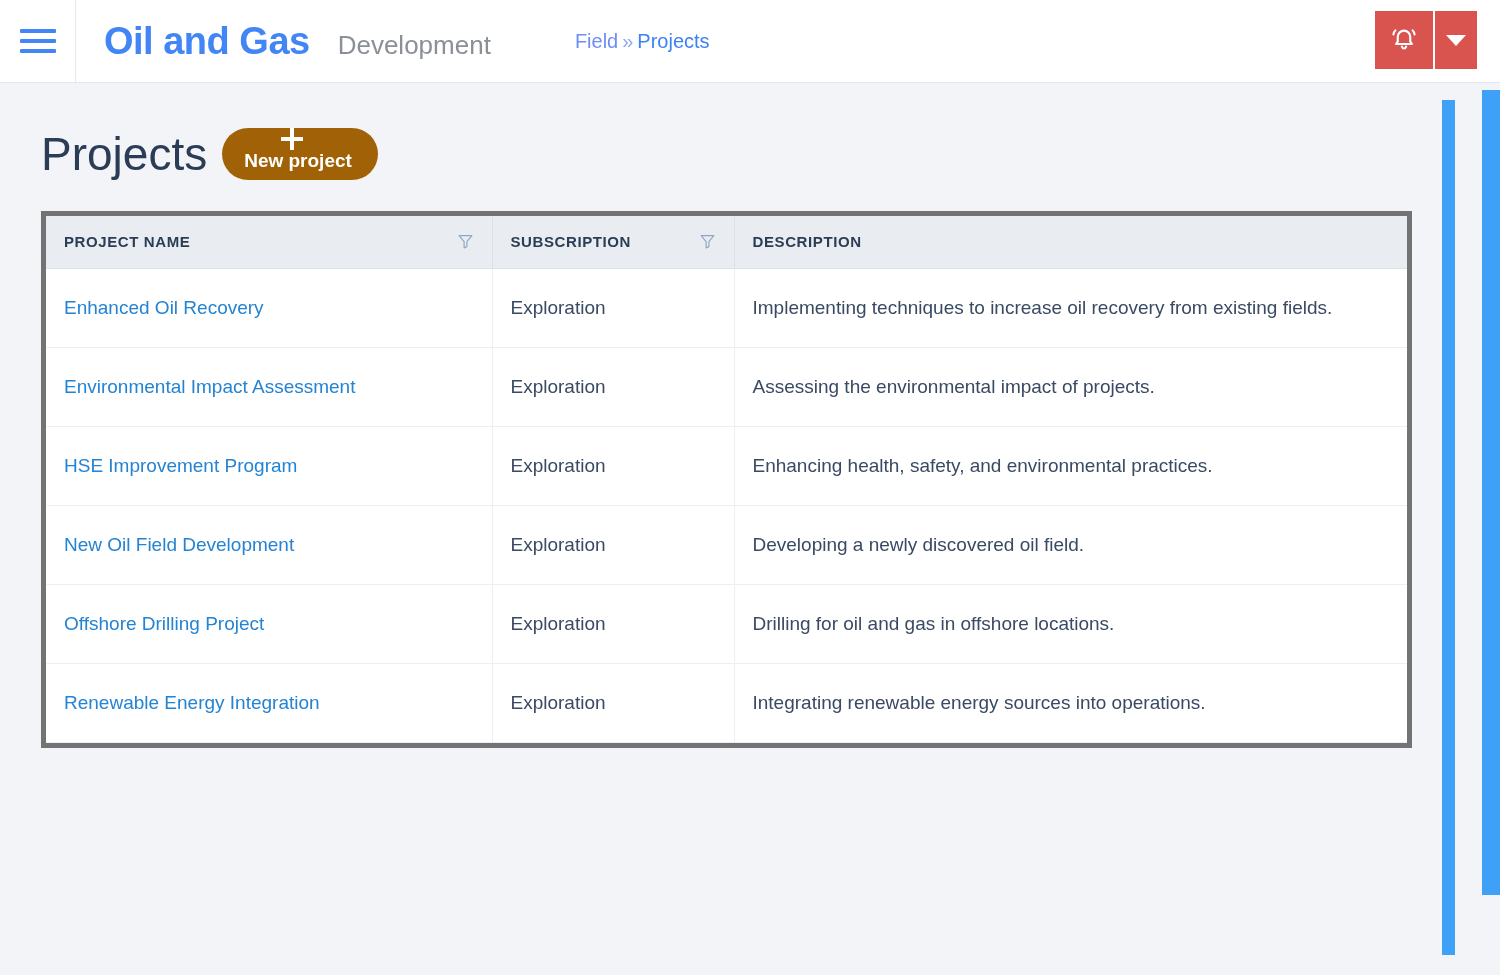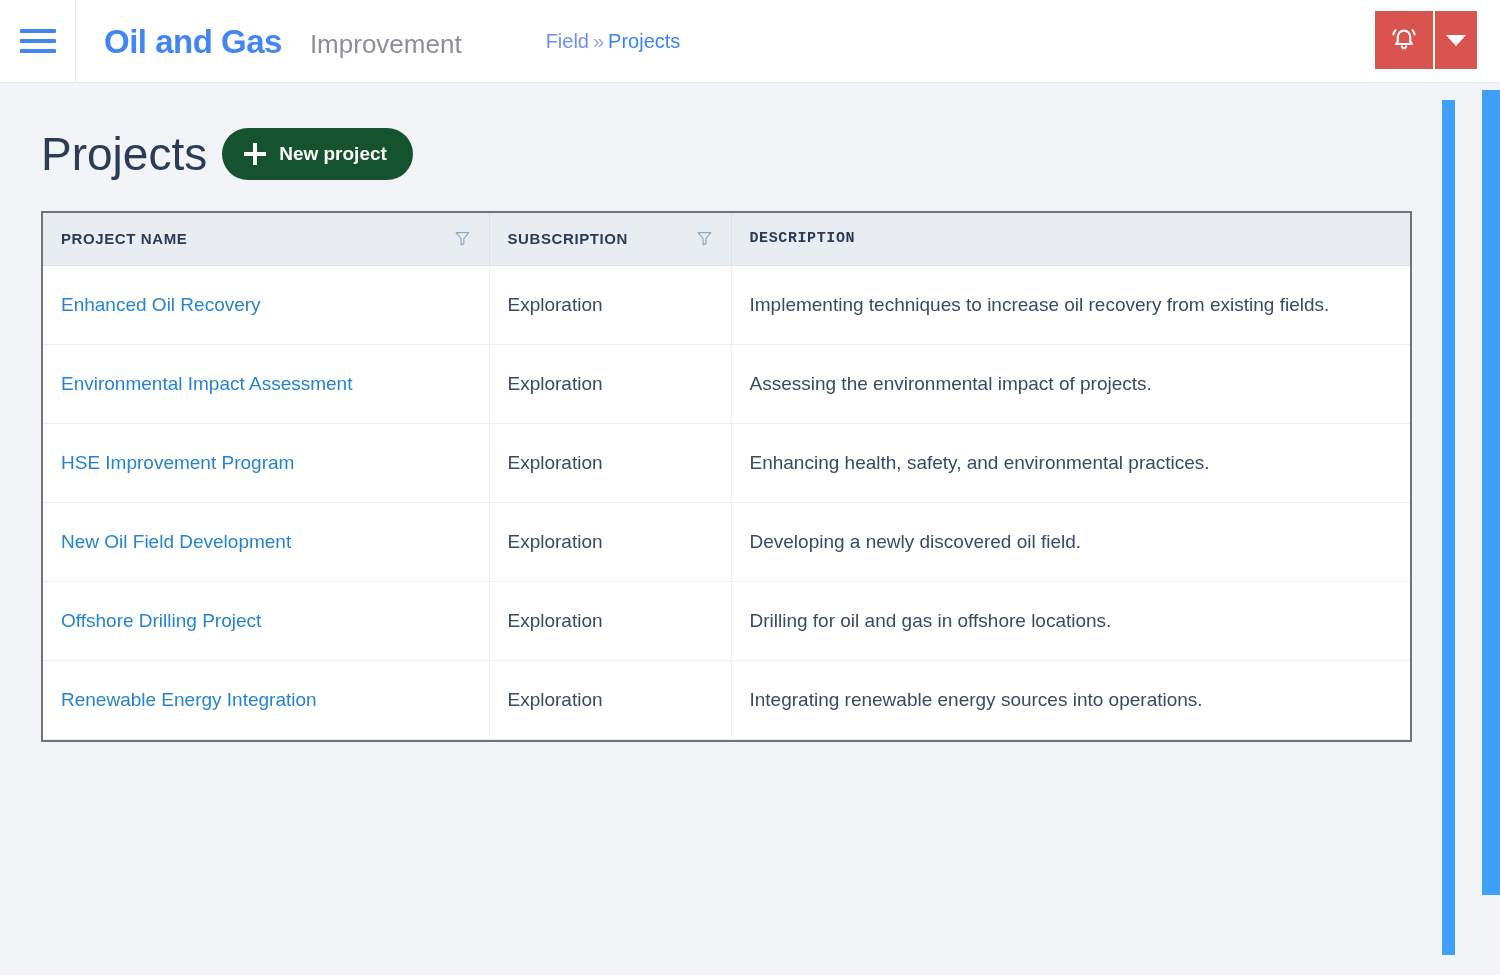--- a/index.html
+++ b/index.html
@@ -40,21 +40,21 @@
     height: 4px;
     background: #4285f4;
     border-radius: 1px;
   }
   .brand-wrap {
     display: flex;
     align-items: baseline;
     padding-left: 28px;
   }
   .brand {
-    font-size: 33px;
+    font-size: 38px;
     font-weight: bold;
     color: #4285f4;
     letter-spacing: -0.5px;
     line-height: 1;
   }
   .brand-sub {
     font-size: 26px;
     color: #8b8f96;
     margin-left: 28px;
     line-height: 1;
@@ -121,32 +121,33 @@
   }
   .page-title {
     font-size: 46px;
     color: #2b3c56;
     font-weight: normal;
     margin: 0;
     line-height: 1;
   }
   .new-btn {
     margin-left: 15px;
-    background: #14532d;
+    background: #a16207;
     color: #ffffff;
     border: none;
     border-radius: 26px;
     height: 52px;
     padding: 0 26px 0 22px;
     display: flex;
     align-items: center;
     font-size: 19px;
     font-weight: bold;
     font-family: "Liberation Sans", sans-serif;
     cursor: pointer;
+    flex-direction: column;
   }
   .plus-icon {
     position: relative;
     width: 22px;
     height: 22px;
     margin-right: 13px;
     flex: none;
   }
   .plus-icon::before, .plus-icon::after {
     content: "";
@@ -154,41 +155,41 @@
     background: #ffffff;
   }
   .plus-icon::before { left: 9px; top: 0; width: 4px; height: 22px; }
   .plus-icon::after  { top: 9px; left: 0; height: 4px; width: 22px; }
 
   
   .table-wrap {
     margin: 31px 0 0 41px;
     width: 1371px;
     background: #ffffff;
-    border: 2px solid #737373;
+    border: 5px solid #737373;
   }
   table.grid {
     width: 100%;
     border-collapse: collapse;
     table-layout: fixed;
   }
   table.grid th {
     background: #e9edf2;
     color: #2b3c56;
     font-size: 15px;
     font-weight: bold;
     letter-spacing: 0.6px;
     text-align: left;
     height: 52px;
     padding: 0 18px;
     border-right: 1px solid #dbe1e8;
     border-bottom: 1px solid #dbe1e8;
     position: relative;
   }
-  table.grid th:last-child { border-right: none; font-family: Liberation Mono, monospace; }
+  table.grid th:last-child { border-right: none; }
   .th-inner { display: flex; align-items: center; justify-content: space-between; }
   .funnel { flex: none; margin-left: 10px; }
   table.grid td {
     height: 79px;
     padding: 4px 18px;
     font-size: 19px;
     color: #3a4a63;
     border-right: 1px solid #eceff3;
     border-bottom: 1px solid #eceff3;
     vertical-align: middle;
@@ -231,21 +232,21 @@
 <div class="topbar">
 
   <div class="hamburger">
     <span></span>
     <span></span>
     <span></span>
   </div>
 
   <div class="brand-wrap">
     <span class="brand">Oil and Gas</span>
-    <span class="brand-sub">Improvement</span>
+    <span class="brand-sub">Development</span>
   </div>
 
   <div class="breadcrumb">
     <a href="#" class="crumb-home">Field</a><span class="crumb-sep">»</span><a href="#" class="crumb-current">Projects</a>
   </div>
 
   <div class="topbar-right">
     <button class="bell-btn">
       <svg width="30" height="30" viewBox="0 0 24 24">
         <path d="M12 4.5c-2.8 0-5 2.2-5 5v3.6l-1.3 2.1h12.6L17 13.1V9.5c0-2.8-2.2-5-5-5z" fill="none" stroke="#ffffff" stroke-width="1.7" stroke-linejoin="round"></path>

